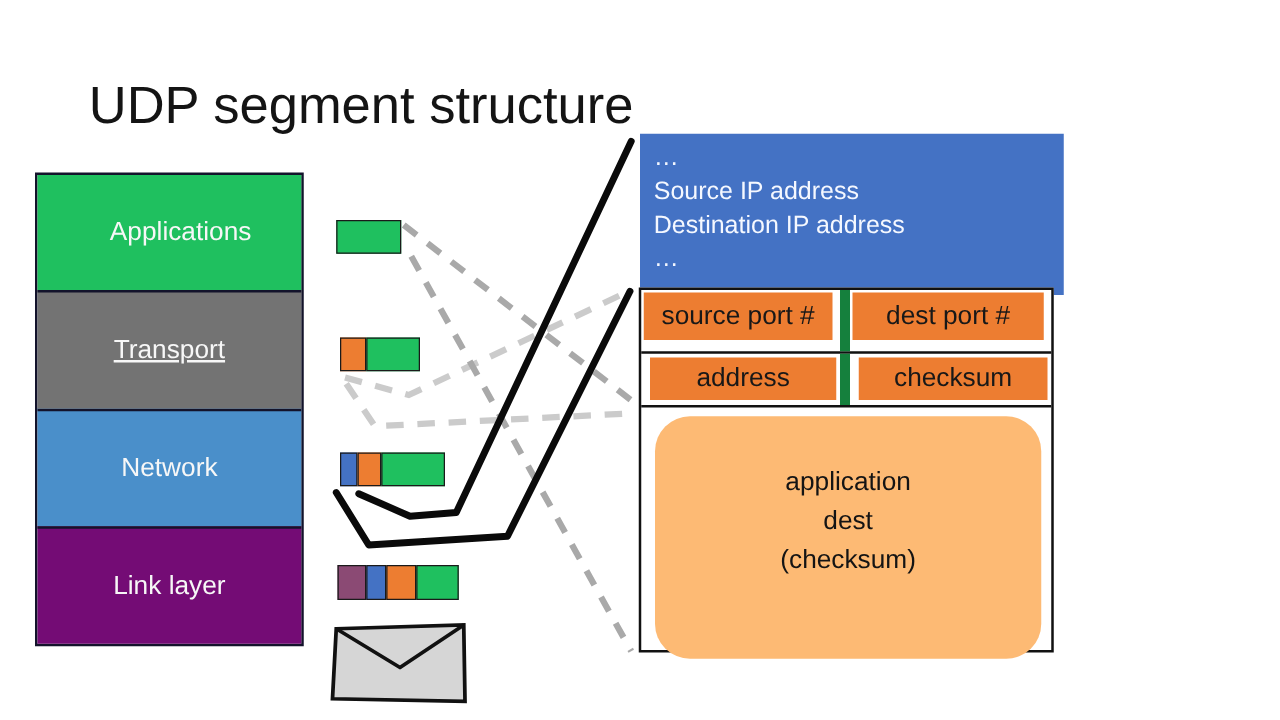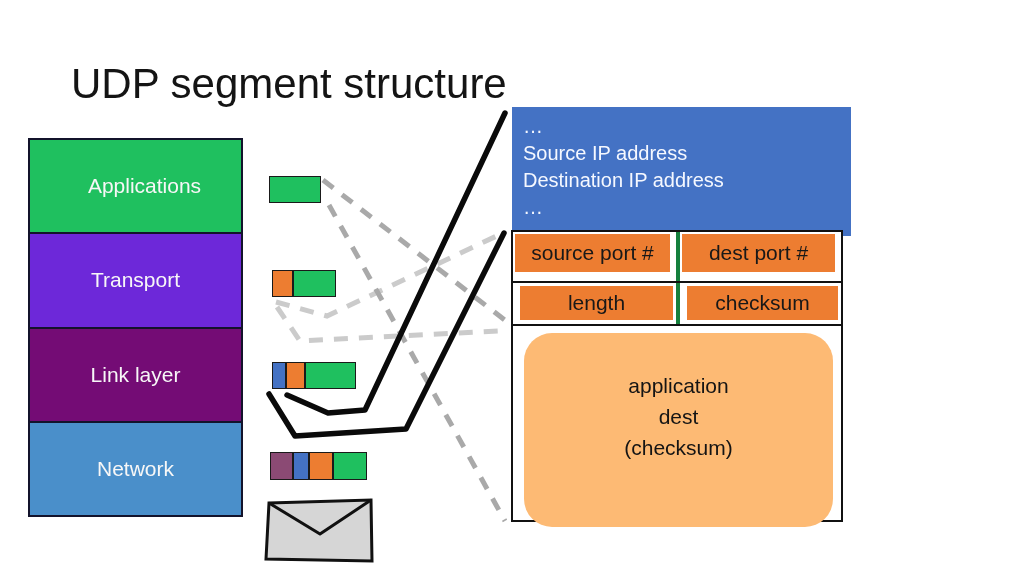--- a/index.html
+++ b/index.html
@@ -6,21 +6,21 @@
   body{width:1024px;height:576px;background:#ffffff;font-family:"Liberation Sans",sans-serif;}
   .slide{position:relative;width:1024px;height:576px;background:#ffffff;overflow:hidden;}
 
   .title{position:absolute;left:71px;top:60px;font-size:42px;color:#141414;letter-spacing:0px;white-space:nowrap;}
 
   
   .stack{position:absolute;left:28px;top:138px;width:215px;height:379px;border:2px solid #13132b;display:flex;flex-direction:column;box-sizing:border-box;}
   .layer{flex:1;display:flex;align-items:center;justify-content:center;color:#f7f7f7;font-size:21px;}
   .layer + .layer{border-top:2px solid #13132b;}
   .layer-app{background:#1fc05f;padding-left:18px;}
-  .layer-transport{background:#6d28d9;}
+  .layer-transport{background:#737373;text-decoration:underline;}
   .layer-network{background:#4a8fca;}
   .layer-link{background:#740c75;}
 
   
   .bar{position:absolute;display:flex;}
   .seg{height:100%;box-sizing:border-box;border:1px solid #1a1a1a;}
   .seg-green{background:#1fc05f;}
   .seg-orange{background:#ed7d31;}
   .seg-blue{background:#4472c4;}
   .seg-purple{background:#8b4a74;}
@@ -33,21 +33,21 @@
   .ipbox{position:absolute;left:512px;top:107px;width:328px;height:123px;background:#4472c4;color:#f5f8ff;
          font-size:20px;line-height:27px;padding:6px 0 0 11px;box-sizing:content-box;}
   .ipbox div{white-space:nowrap;}
 
   
   .udptable{position:absolute;left:511px;top:230px;width:332px;height:292px;border:2px solid #111;background:#ffffff;box-sizing:border-box;}
   .trow{display:flex;box-sizing:border-box;border-bottom:2px solid #111;}
   .row1{height:51px;}
   .row2{height:43px;}
   .tcell{box-sizing:border-box;display:flex;}
-  .c-left{width:167px;border-right:4px solid #15803d;}
+  .c-left{width:167px;border-right:8px solid #15803d;}
   .c-right{flex:1;}
   .row1 .fill{margin:2px 6px 9px 2px;}
   .row2 .fill{margin:3px 3px 4px 7px;}
   .fill{flex:1;background:#ed7d31;display:flex;align-items:center;justify-content:center;
         font-size:21px;color:#181818;white-space:nowrap;}
 
   
   .payload{position:absolute;left:524px;top:333px;width:309px;height:194px;background:#fdba74;z-index:6;
            color:#141414;font-size:21px;line-height:31px;text-align:center;padding-top:37px;box-sizing:border-box;border-radius:28px;}
 
@@ -61,25 +61,25 @@
 
   <div class="title">UDP segment structure</div>
 
   <div class="stack">
     <div class="layer layer-app">
       <span>Applications</span>
     </div>
     <div class="layer layer-transport">
       <span>Transport</span>
     </div>
+    <div class="layer layer-network">
+      <span>Network</span>
+    </div>
     <div class="layer layer-link">
       <span>Link layer</span>
-    </div>
-    <div class="layer layer-network">
-      <span>Network</span>
     </div>
   </div>
 
   <div class="bar bar1">
     <span class="seg seg-green" style="width:52px"></span>
   </div>
   <div class="bar bar2">
     <span class="seg seg-orange" style="width:21px"></span>
     <span class="seg seg-green" style="width:43px"></span>
   </div>
@@ -106,21 +106,21 @@
     <div class="trow row1">
       <div class="tcell c-left">
         <div class="fill">source port #</div>
       </div>
       <div class="tcell c-right">
         <div class="fill">dest port #</div>
       </div>
     </div>
     <div class="trow row2">
       <div class="tcell c-left">
-        <div class="fill">length</div>
+        <div class="fill">address</div>
       </div>
       <div class="tcell c-right">
         <div class="fill">checksum</div>
       </div>
     </div>
   </div>
 
   <div class="payload">
     <div>application</div>
     <div>dest</div>

